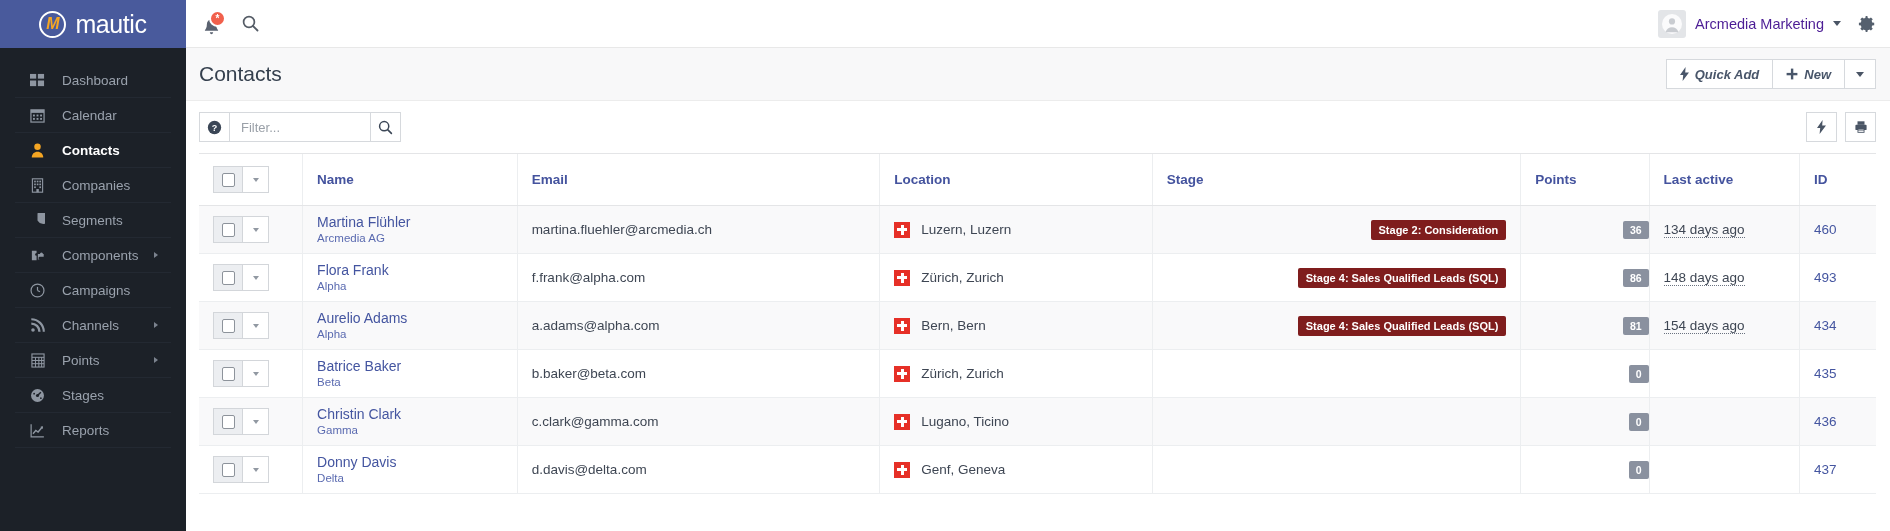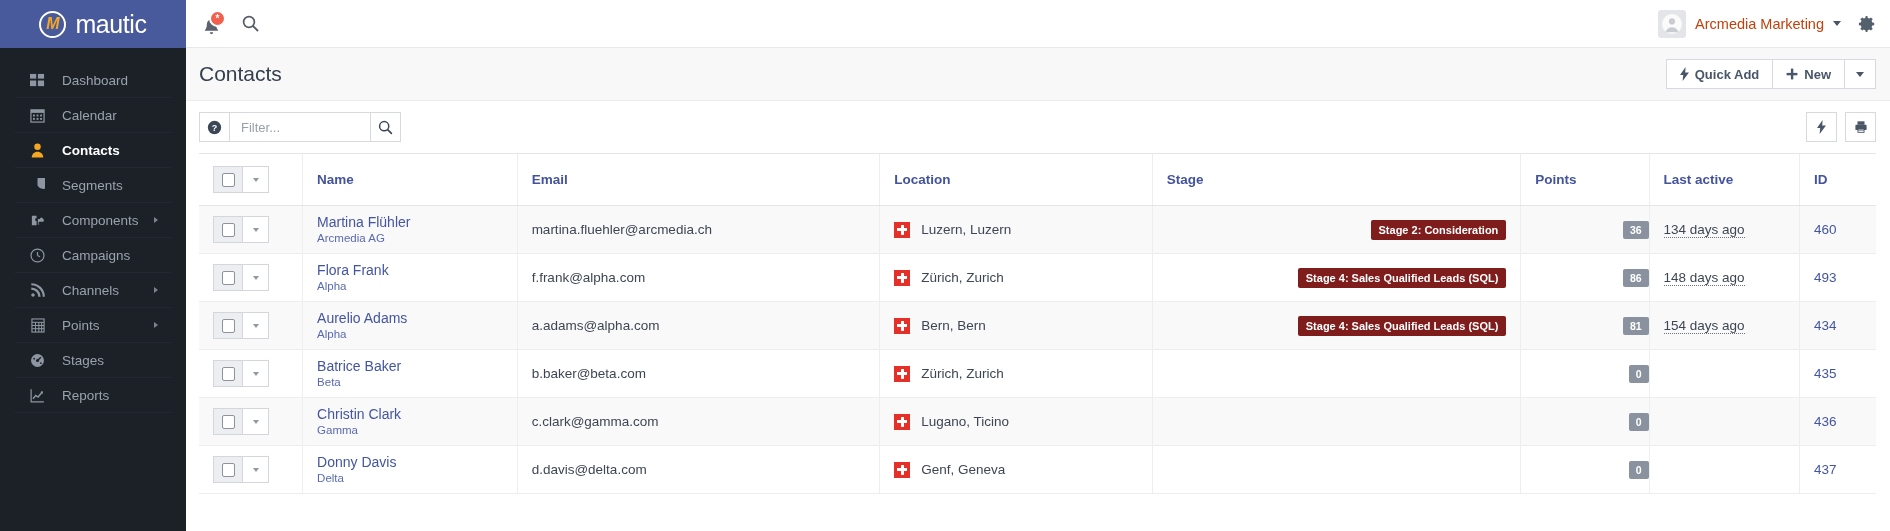--- a/index.html
+++ b/index.html
@@ -60,34 +60,34 @@
     background: #f1604c; color: #fff; font-size: 10px;
     display: flex; align-items: center; justify-content: center;
     border: 2px solid #fff; font-weight: bold;
   }
   .top-icon { color: #555c66; cursor: pointer; display: flex; align-items: center; }
   .topbar-right { margin-left: auto; display: flex; align-items: center; gap: 17px; }
   .avatar {
     width: 28px; height: 28px; background: #e3e5e8; border-radius: 3px;
     display: flex; align-items: center; justify-content: center; color: #fff;
   }
-  .user-name { font-size: 14.5px; color: #c2410c; }
+  .user-name { font-size: 14.5px; color: #4c1d95; }
   .caret-d {
     width: 0; height: 0; border-top: 5px solid #4a5565;
     border-left: 4.5px solid transparent; border-right: 4.5px solid transparent;
   }
   .user-block { display: flex; align-items: center; gap: 9px; cursor: pointer; }
   .gear { color: #55606e; cursor: pointer; display: flex; }
 
   .pagehead {
     height: 53px; background: #f8f8f9; border-bottom: 1px solid #ececec;
     display: flex; align-items: center; padding: 0 14px 0 13px;
   }
   .page-title { font-size: 21px; color: #35404e; font-weight: normal; }
-  .head-actions { margin-left: auto; display: flex; }
+  .head-actions { margin-left: auto; display: flex; font-style: italic; }
   .btn {
     height: 30px; background: #fff; border: 1px solid #d6d9dd;
     display: flex; align-items: center; gap: 6px; padding: 0 13px;
     font-size: 13px; font-weight: bold; color: #49566a; cursor: pointer;
   }
   .btn + .btn { border-left: none; }
   .btn.caret-btn { padding: 0 11px; }
 
   .toolbar {
     height: 52px; display: flex; align-items: center;
@@ -221,20 +221,37 @@
           <span>Calendar</span>
         </div>
         <div class="nav-item active">
           <span class="ic">
             <svg width="13" height="15" viewBox="0 0 14 16">
               <circle cx="7" cy="4" r="3.5" fill="currentColor"></circle>
               <path d="M0.8 15.5c0-3.6 2.7-6.2 6.2-6.2s6.2 2.6 6.2 6.2z" fill="currentColor"></path>
             </svg>
           </span>
           <span>Contacts</span>
+        </div>
+        <div class="nav-item">
+          <span class="ic">
+            <svg width="13" height="15" viewBox="0 0 14 16">
+              <rect x="1.5" y="0.8" width="11" height="14.4" fill="none" stroke="currentColor" stroke-width="1.2"></rect>
+              <rect x="3.4" y="2.8" width="1.8" height="1.8" fill="currentColor"></rect>
+              <rect x="6.2" y="2.8" width="1.8" height="1.8" fill="currentColor"></rect>
+              <rect x="9" y="2.8" width="1.8" height="1.8" fill="currentColor"></rect>
+              <rect x="3.4" y="5.9" width="1.8" height="1.8" fill="currentColor"></rect>
+              <rect x="6.2" y="5.9" width="1.8" height="1.8" fill="currentColor"></rect>
+              <rect x="9" y="5.9" width="1.8" height="1.8" fill="currentColor"></rect>
+              <rect x="3.4" y="9" width="1.8" height="1.8" fill="currentColor"></rect>
+              <rect x="9" y="9" width="1.8" height="1.8" fill="currentColor"></rect>
+              <rect x="5.8" y="11.8" width="2.6" height="3.4" fill="currentColor"></rect>
+            </svg>
+          </span>
+          <span>Companies</span>
         </div>
         <div class="nav-item">
           <span class="ic">
             <svg width="15" height="15" viewBox="0 0 16 16">
               <path d="M8 8V0.6A7.4 7.4 0 118 8z" fill="currentColor"></path>
               <path d="M8.8 0.8A7.2 7.2 0 0115.2 7.2H8.8z" fill="currentColor" opacity="0.55"></path>
             </svg>
           </span>
           <span>Segments</span>
         </div>

